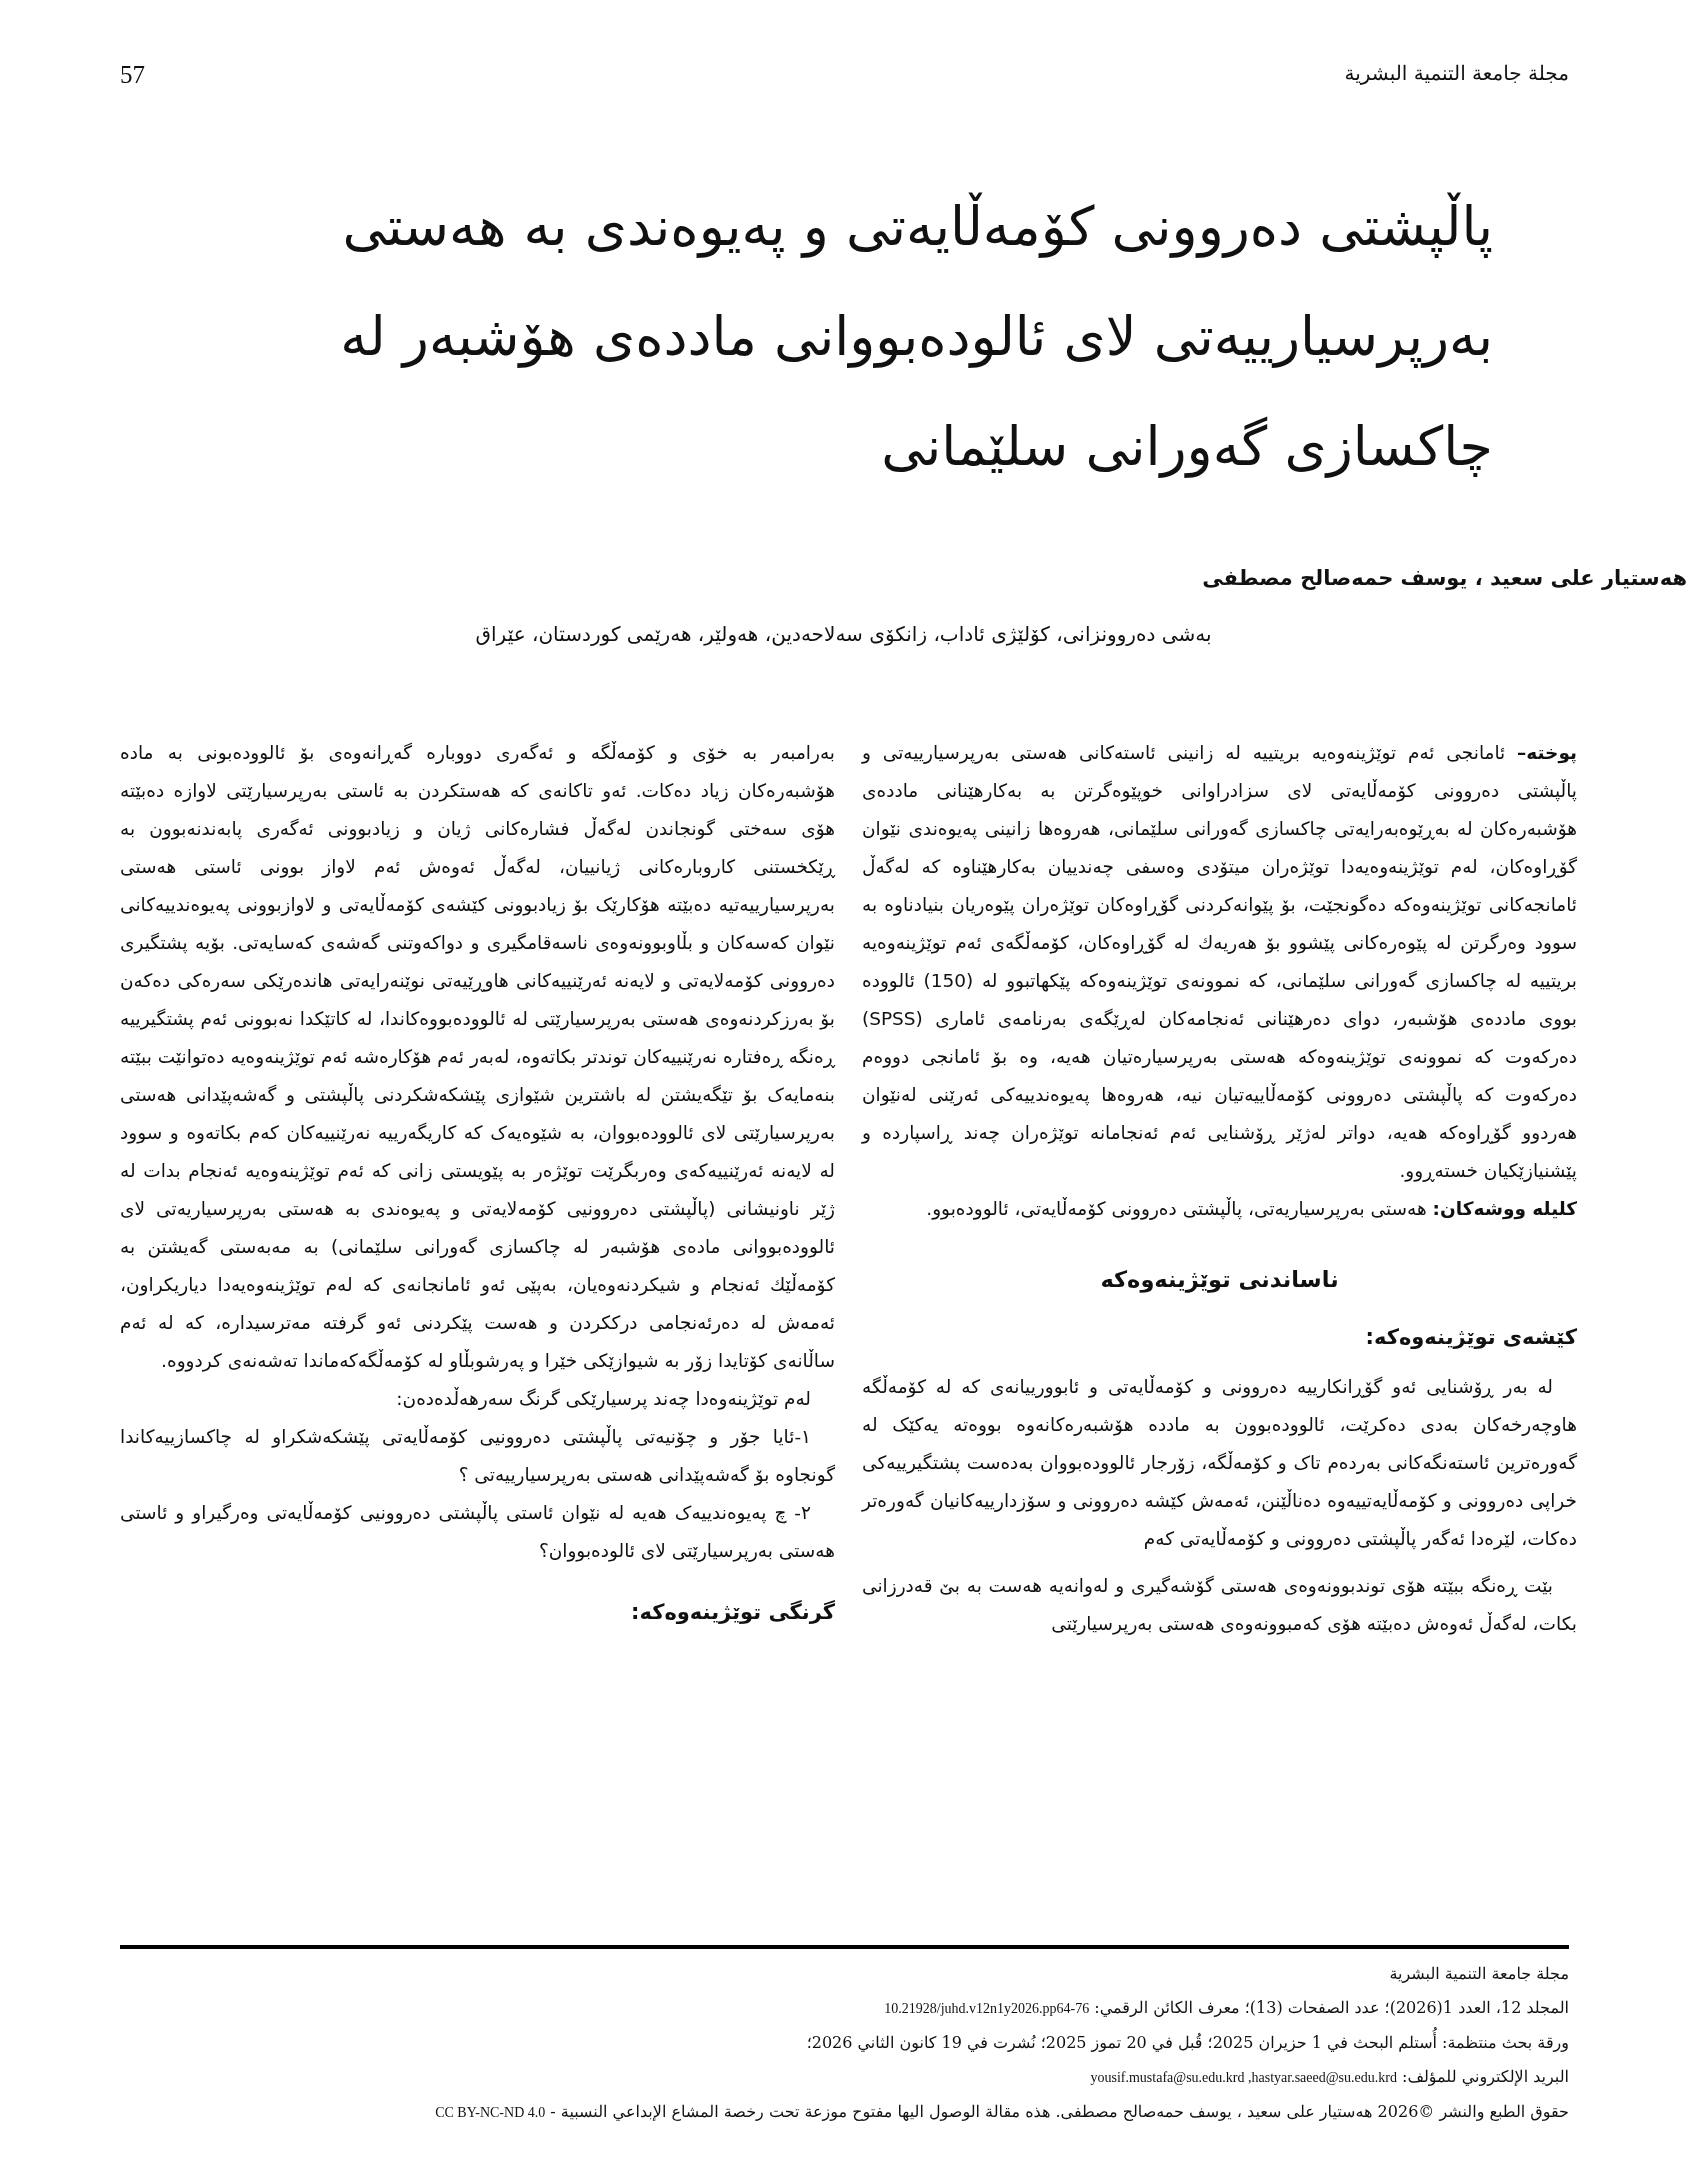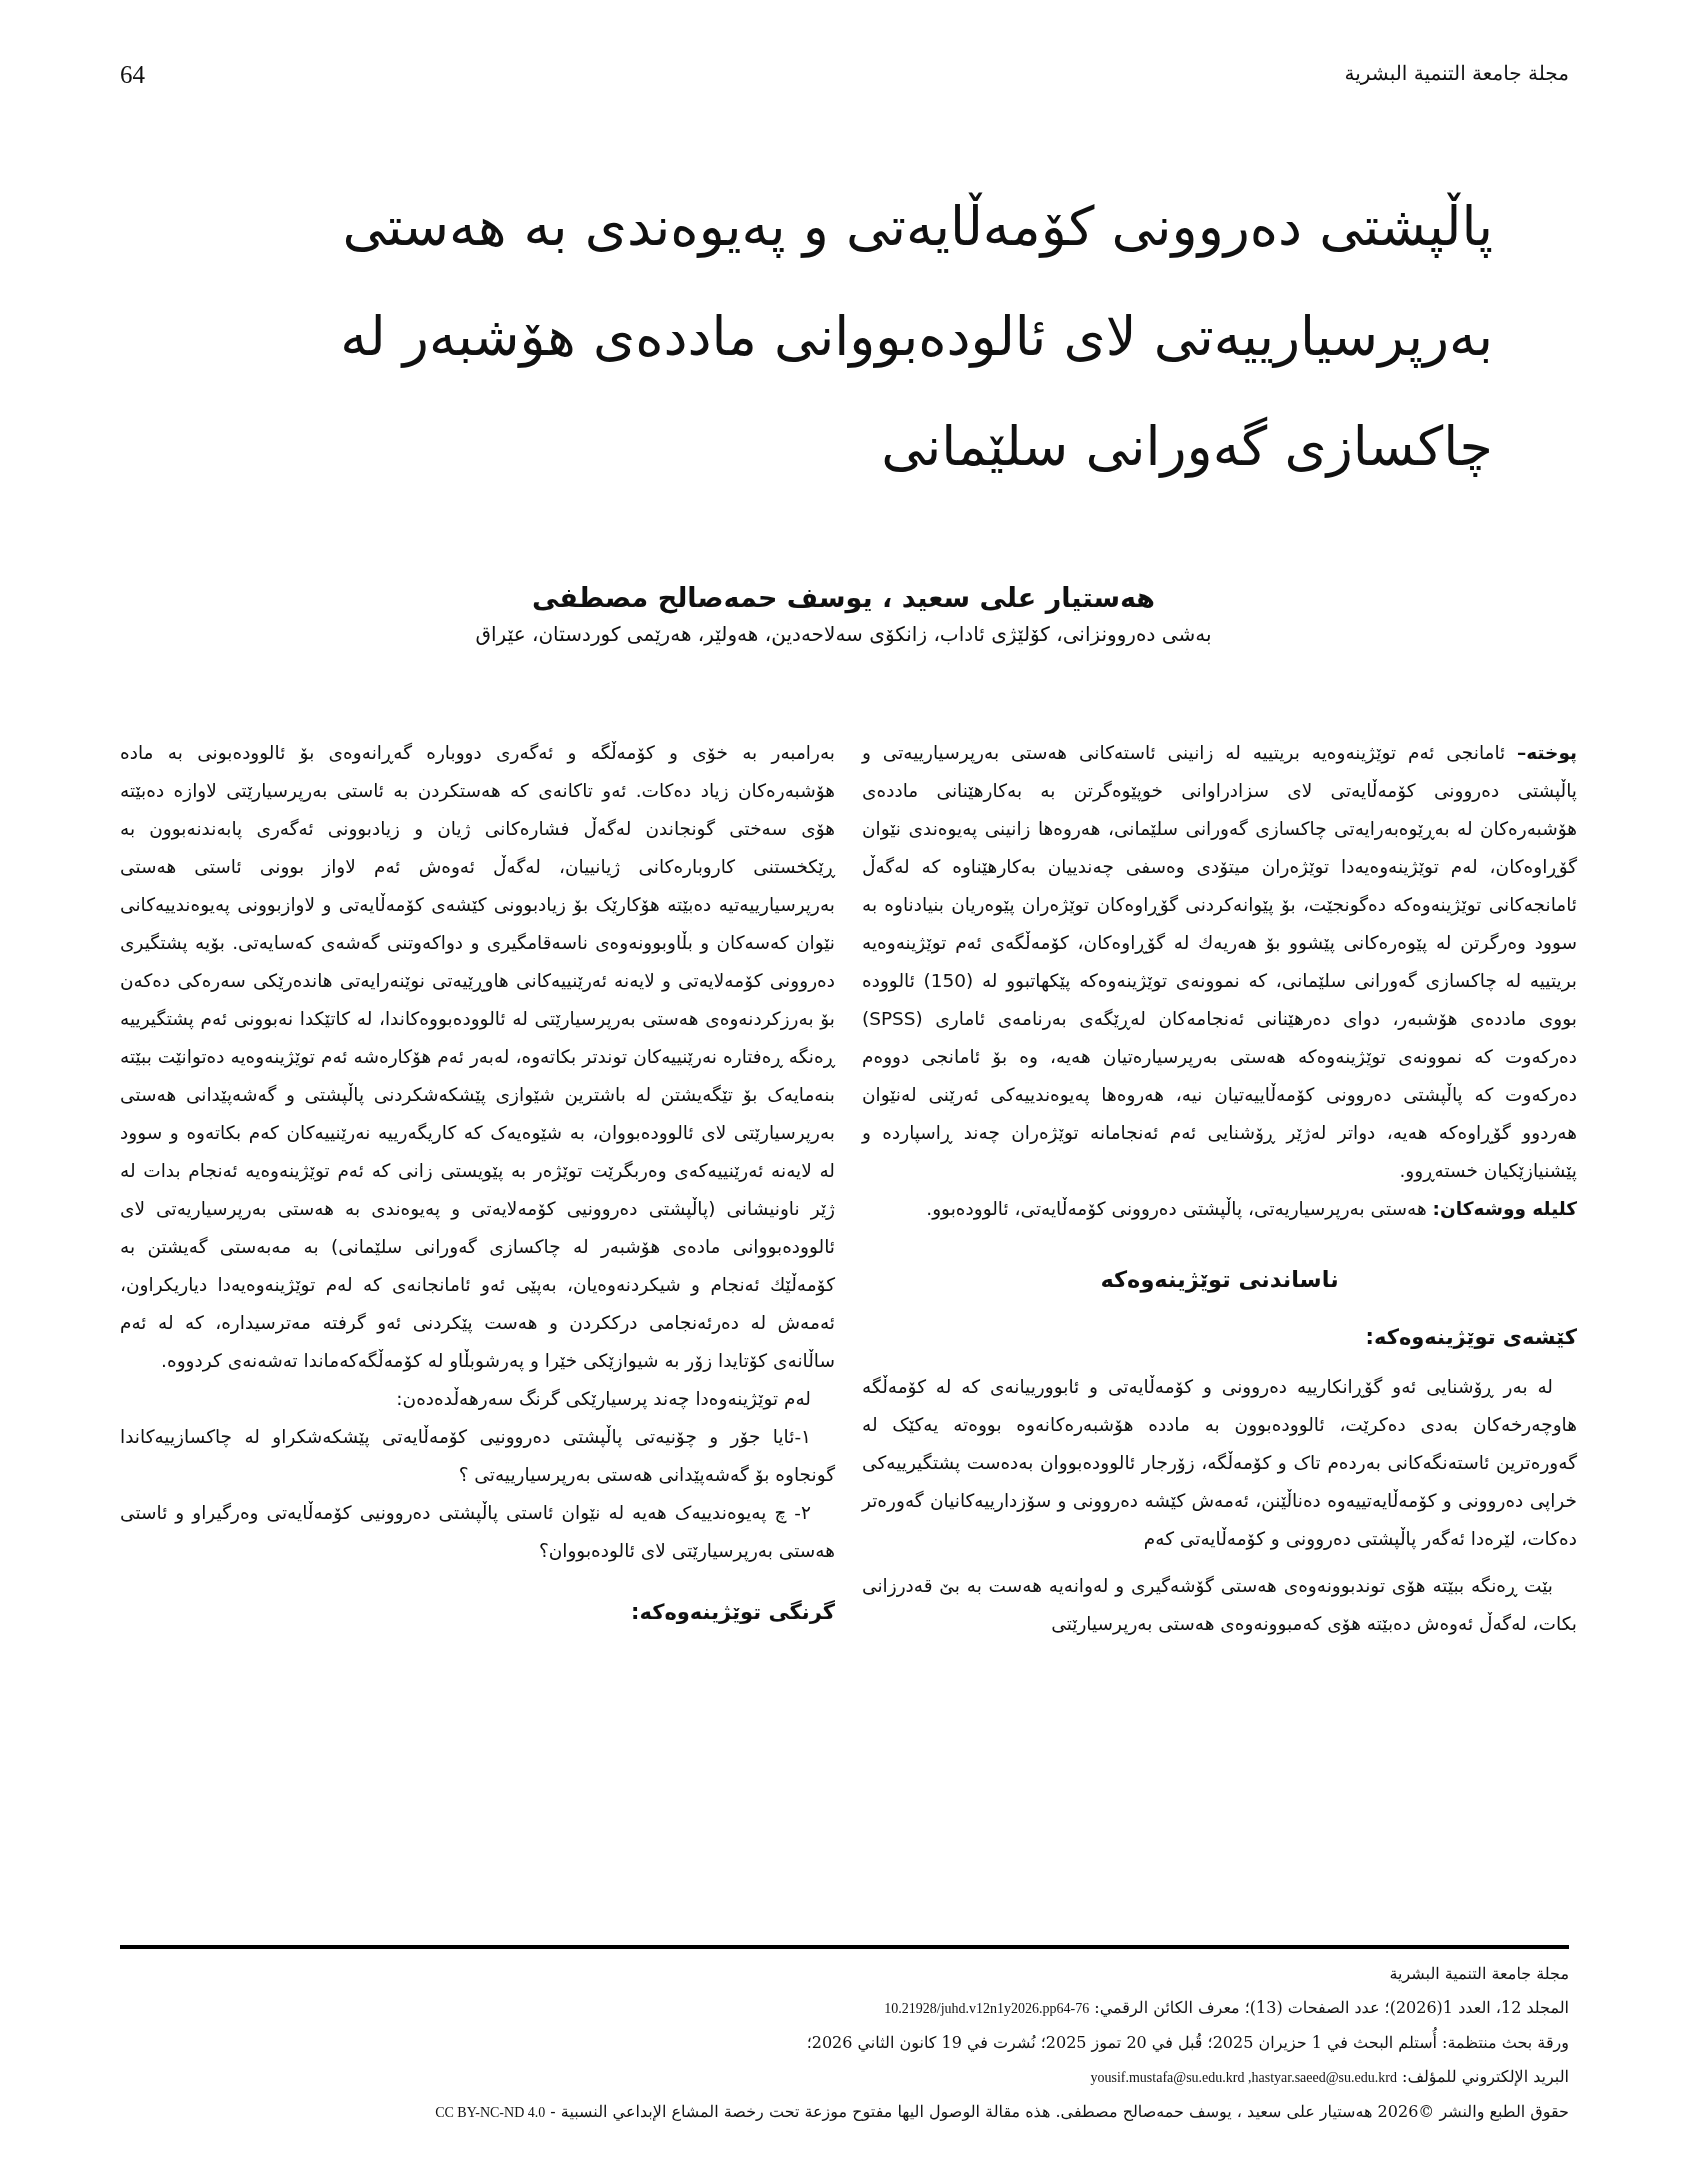--- a/index.html
+++ b/index.html
@@ -21,21 +21,21 @@
     }
     .title {
       position: absolute; left: 198px; right: 194px; top: 172px;
       text-align: right;
       font-family: "DejaVu Sans", sans-serif; font-weight: normal;
       font-size: 54px; line-height: 110px;
     }
     .title span { display: block; }
     .authors {
       position: absolute; left: 0; right: 0; top: 566px;
-      text-align: center; font-weight: bold; font-size: 27px; margin-top: 16px;
+      text-align: right; font-weight: bold; font-size: 21px;
     }
     .affiliation {
       position: absolute; left: 0; right: 0; top: 622px;
       text-align: center; font-size: 20px;
     }
     .col {
       position: absolute; top: 734px;
       font-size: 18.5px; line-height: 38px;
       text-align: justify; text-align-last: right;
     }
@@ -59,21 +59,21 @@
       position: absolute; right: 118px; left: 120px; top: 1957px;
       font-family: "DejaVu Serif", serif; font-size: 16px; line-height: 34px;
       text-align: right;
     }
     .footer .ltr { direction: ltr; unicode-bidi: embed; display: inline-block; font-family: "Liberation Serif", serif; font-size: 14px; }
     .footer .line { white-space: nowrap; }
   </style>
 </head>
 <body>
 
-<div class="page-number">64</div>
+<div class="page-number">57</div>
 <div class="running-head">مجلة جامعة التنمية البشرية</div>
 
 <h1 class="title">
   <span>پاڵپشتی دەروونی کۆمەڵایەتی و پەیوەندی بە هەستی</span>
   <span>بەرپرسیارییەتی لای ئالودەبووانی ماددەی هۆشبەر لە</span>
   <span>چاکسازی گەورانی سلێمانی</span>
 </h1>
 
 <div class="authors">هەستیار علی سعید ، یوسف حمەصالح مصطفی</div>
 <div class="affiliation">بەشی دەروونزانی، کۆلێژی ئاداب، زانکۆی سەلاحەدین، هەولێر، هەرێمی کوردستان، عێراق</div>

